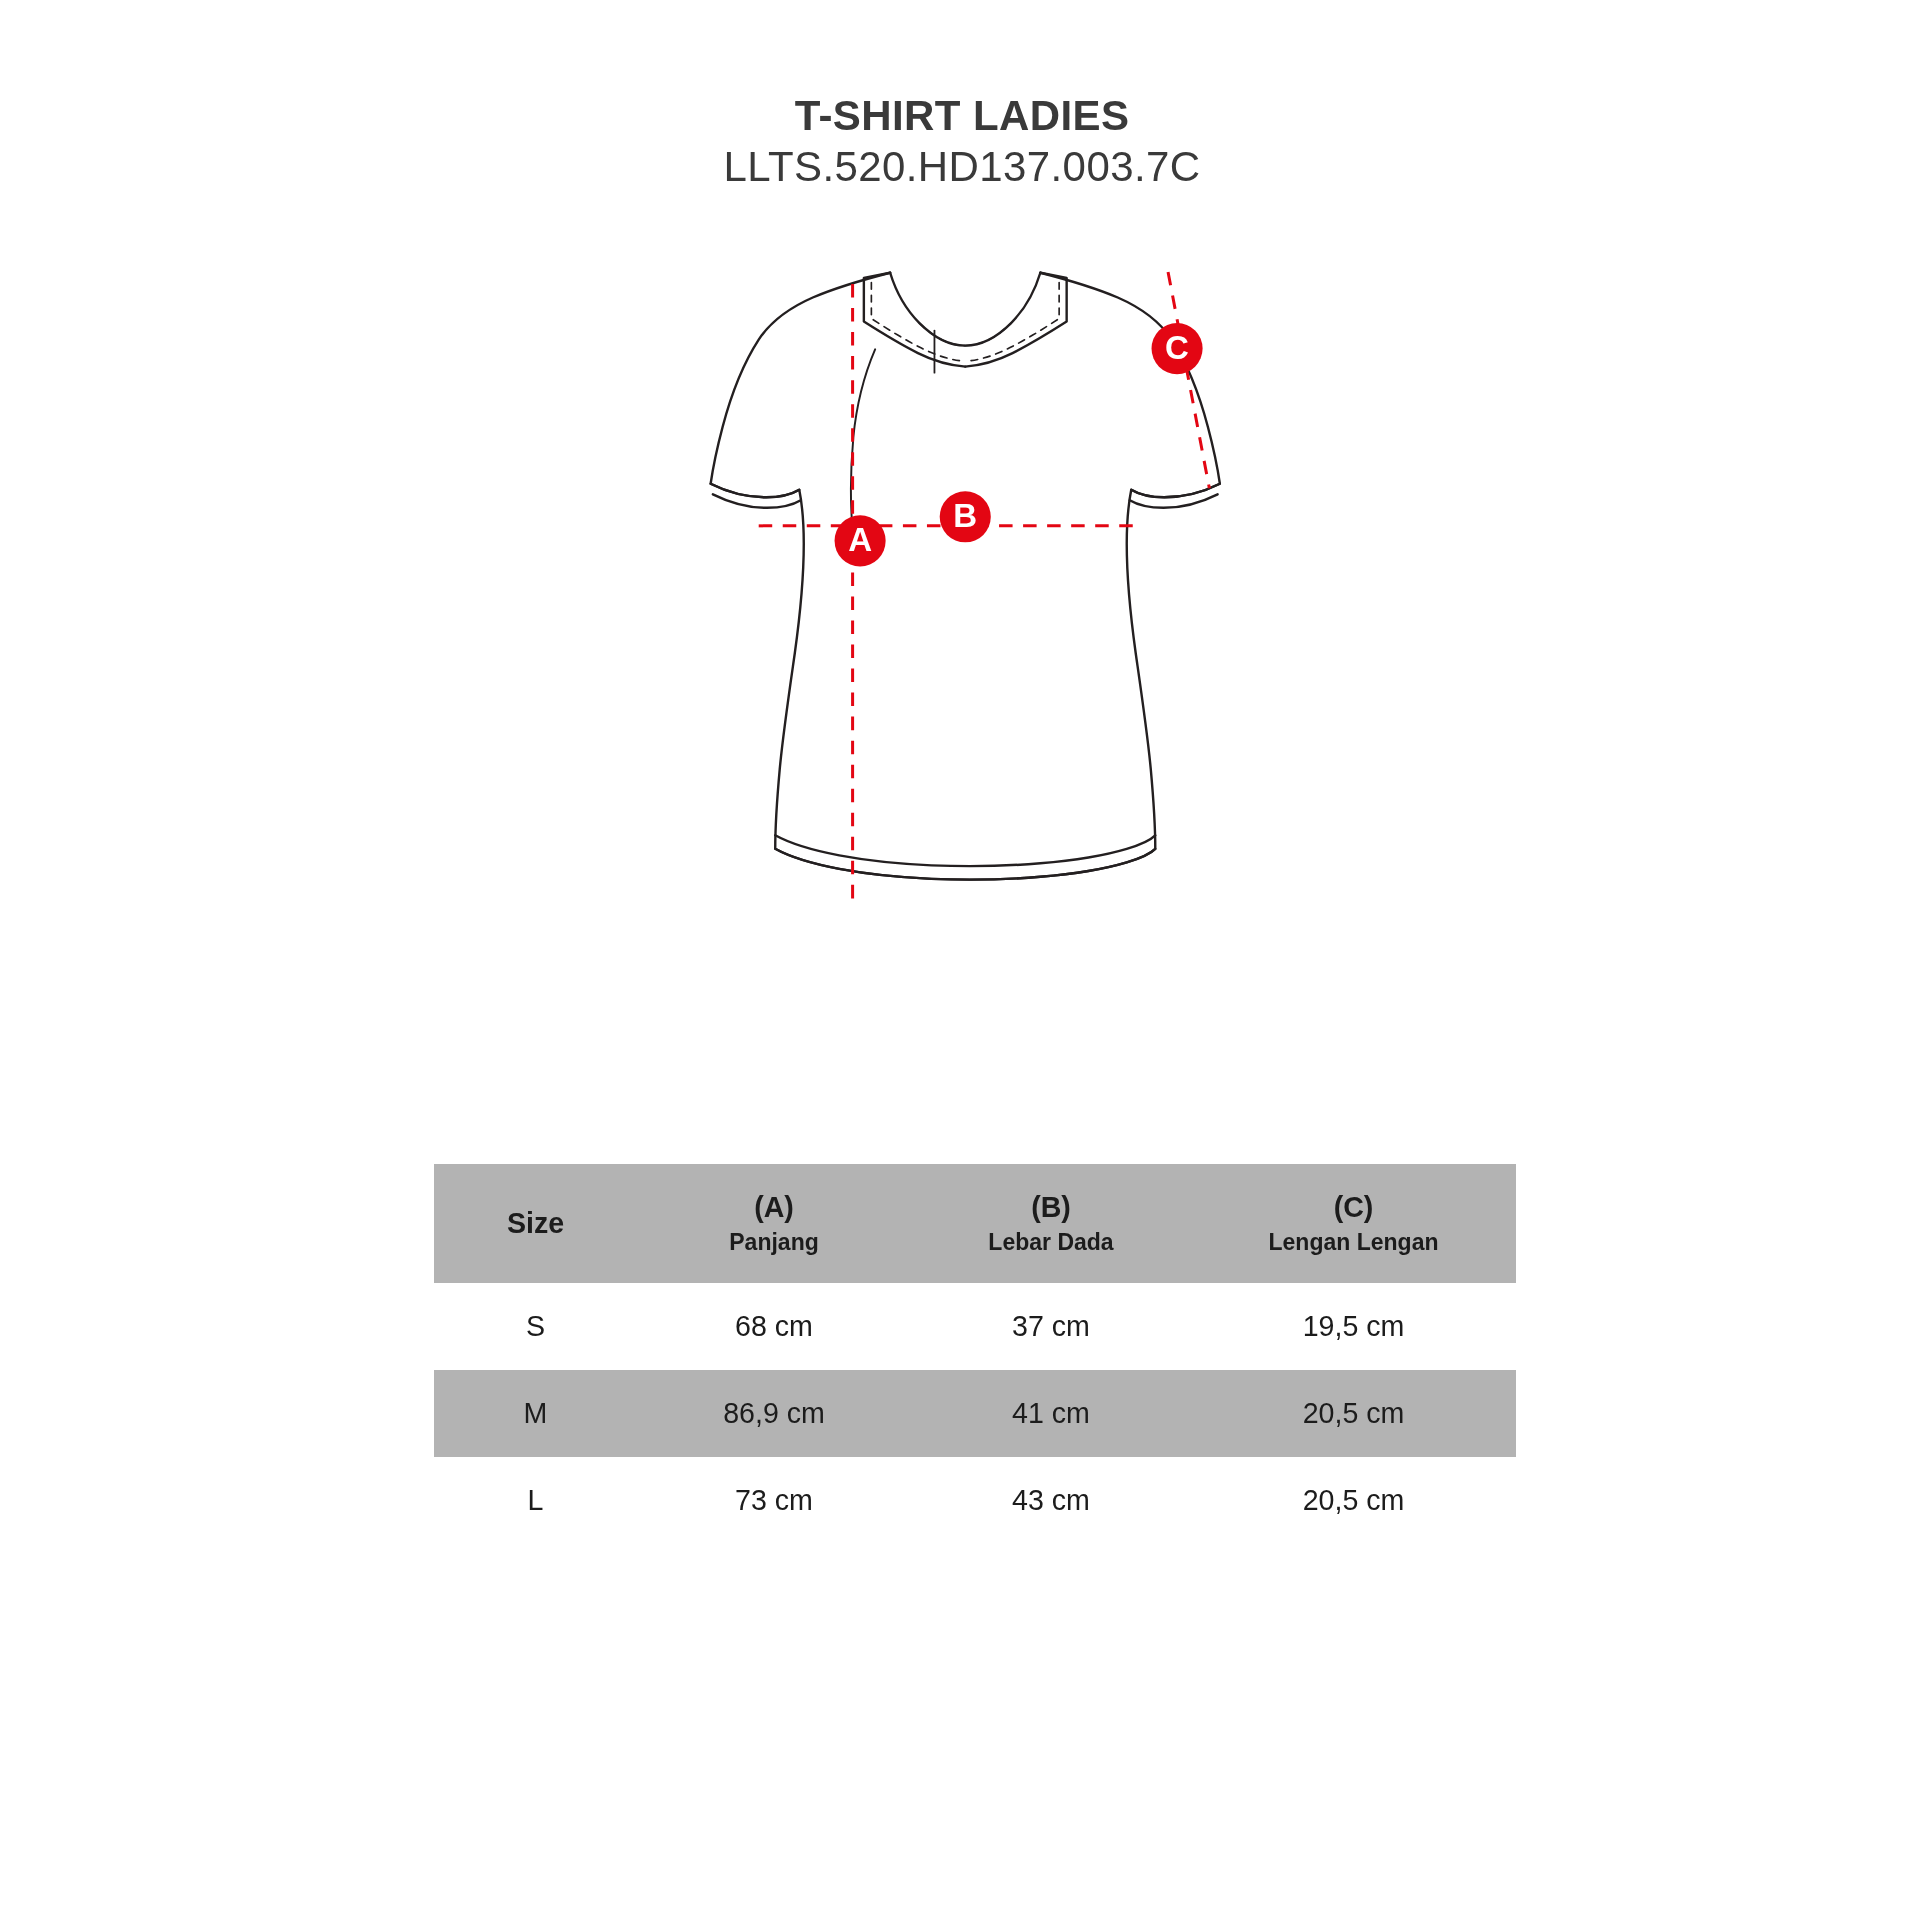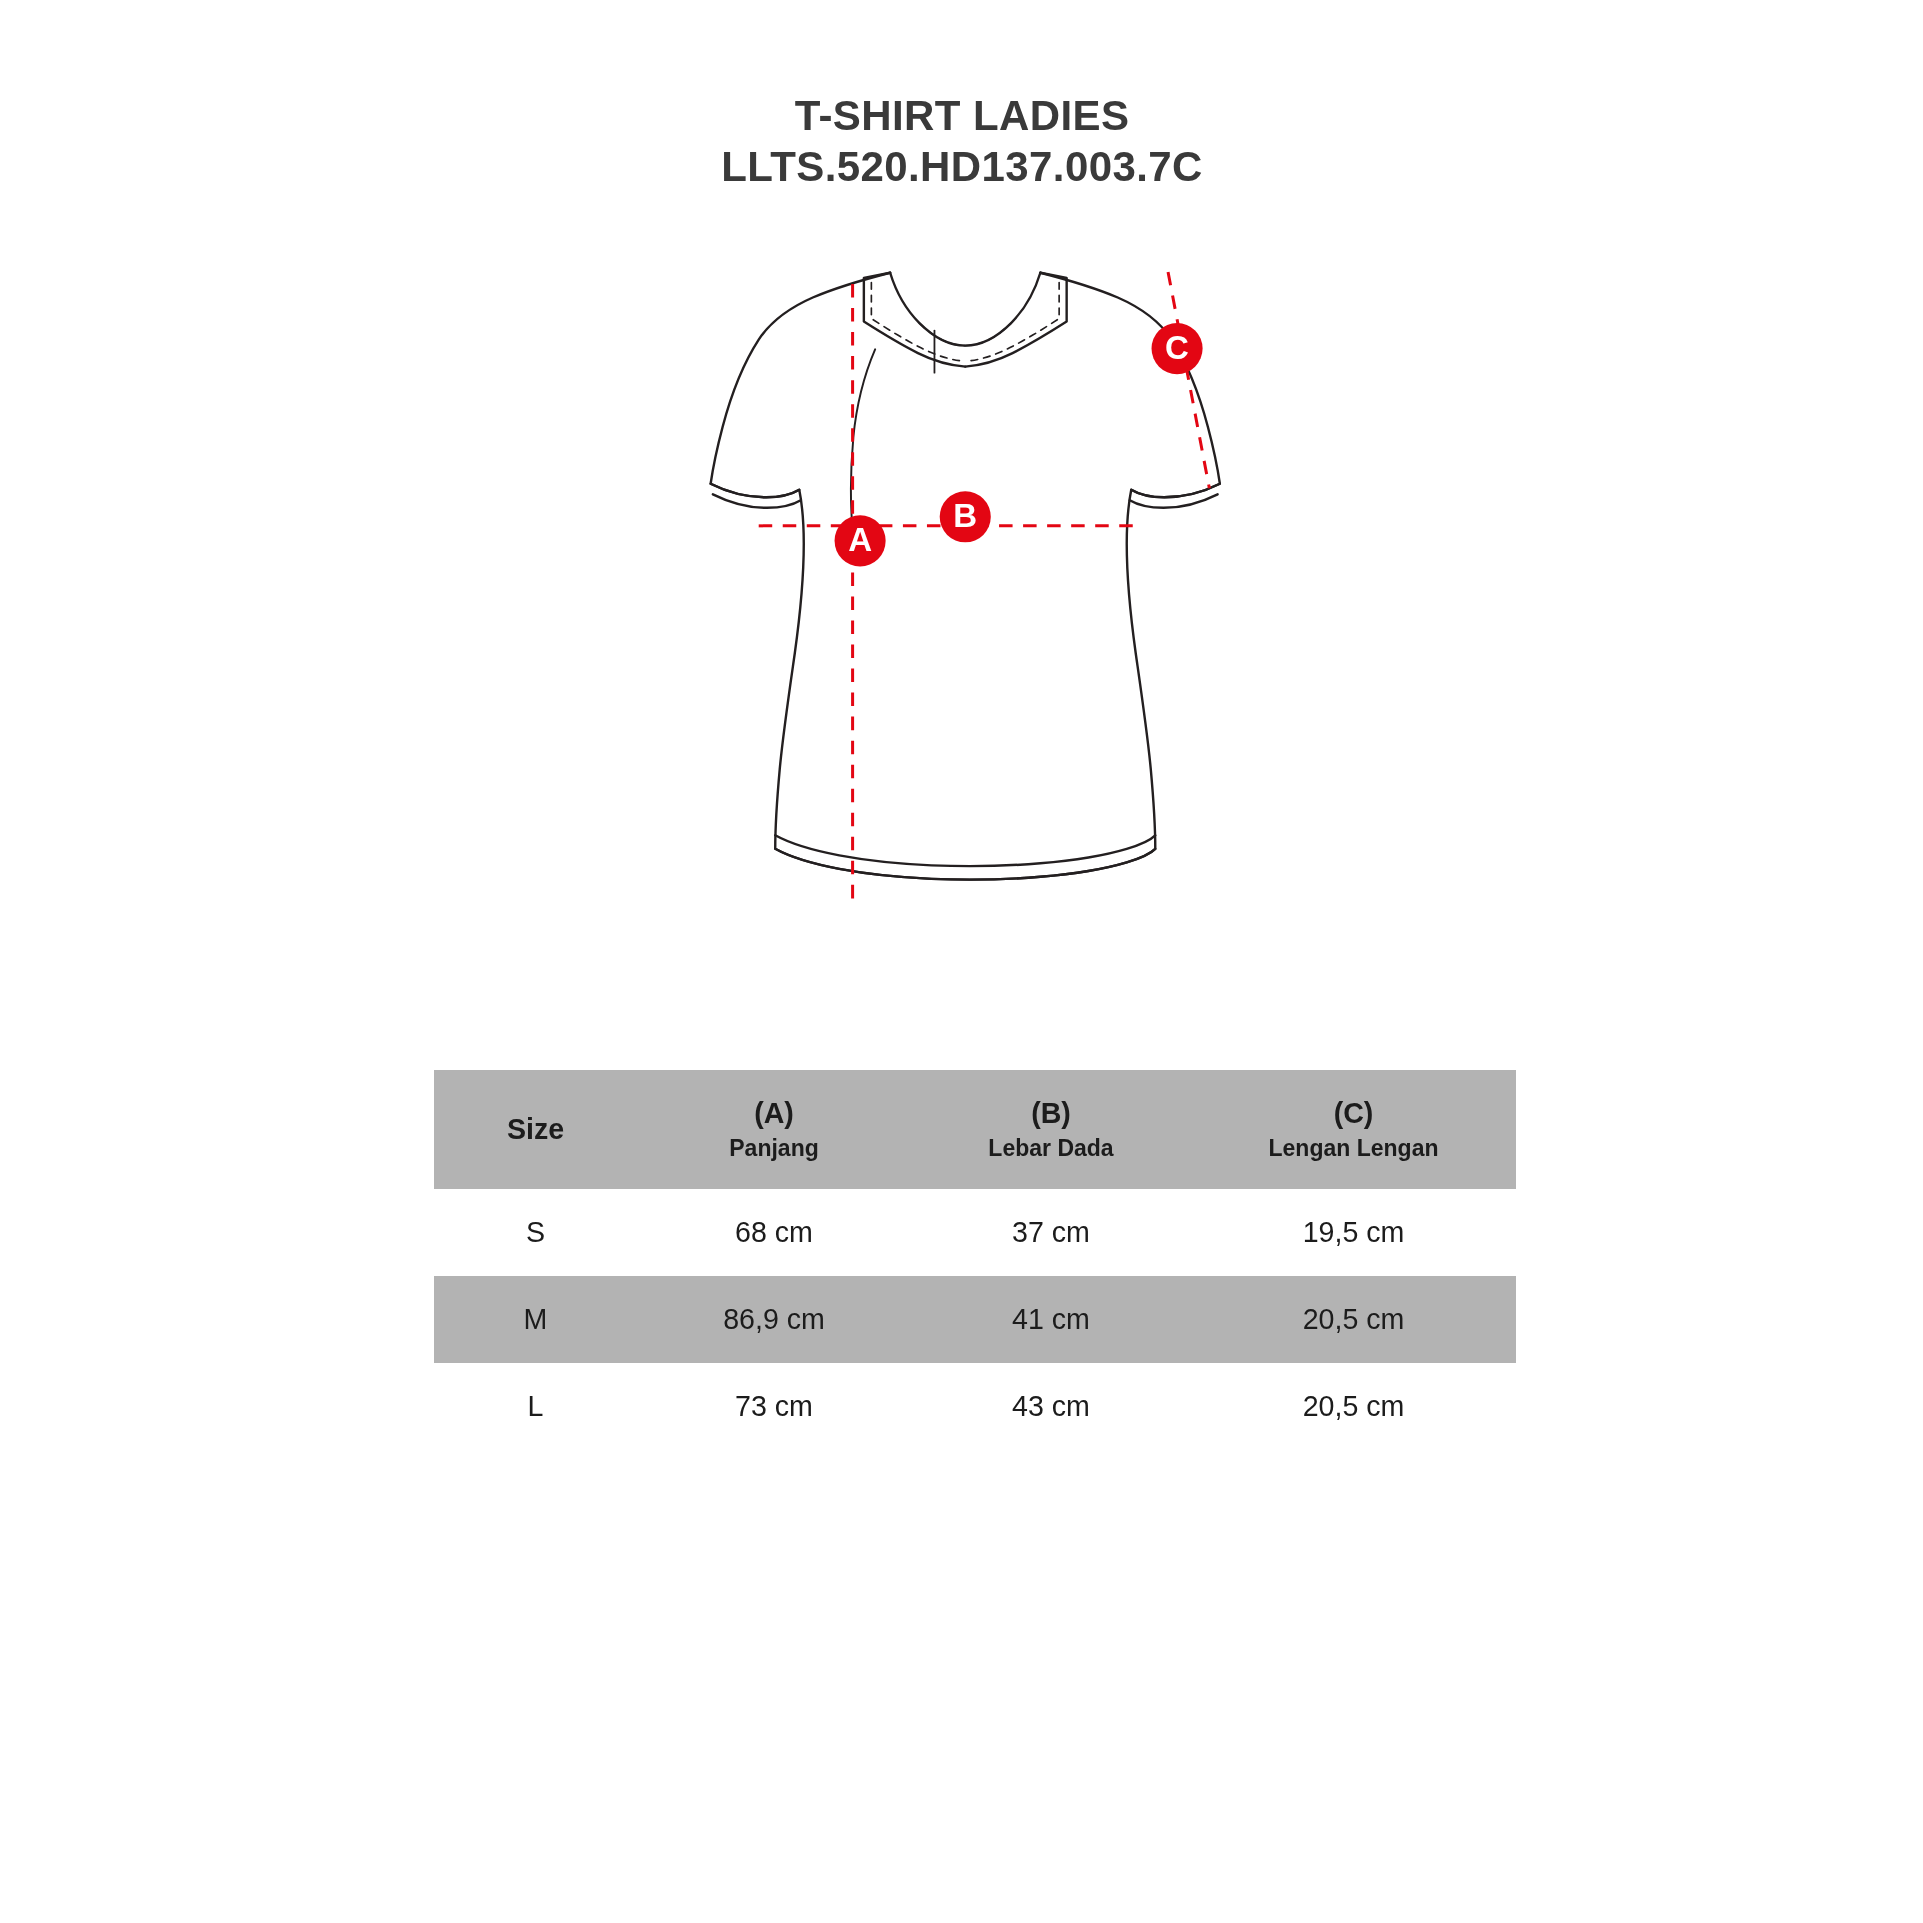--- a/index.html
+++ b/index.html
@@ -30,21 +30,21 @@
   }
   .title-line1 {
     font-size: 42px;
     font-weight: bold;
     letter-spacing: 0.4px;
     color: #3a3a3a;
     line-height: 1.22;
   }
   .title-line2 {
     font-size: 42px;
-    font-weight: bold;
+    font-weight: normal;
     letter-spacing: 0.4px;
     color: #3a3a3a;
     line-height: 1.22;
   }
 
   
   .illustration {
     position: absolute;
     top: 225px;
     left: 616px;
@@ -53,21 +53,21 @@
   }
   .illustration svg {
     display: block;
     width: 691px;
     height: 812px;
   }
 
   
   .size-table {
     position: absolute;
-    top: 1070px;
+    top: 1164px;
     left: 434px;
     width: 1082px;
     border-collapse: collapse;
     table-layout: fixed;
   }
   .size-table col.c-size { width: 203px; }
   .size-table col.c-a    { width: 274px; }
   .size-table col.c-b    { width: 280px; }
   .size-table col.c-c    { width: 325px; }
 

